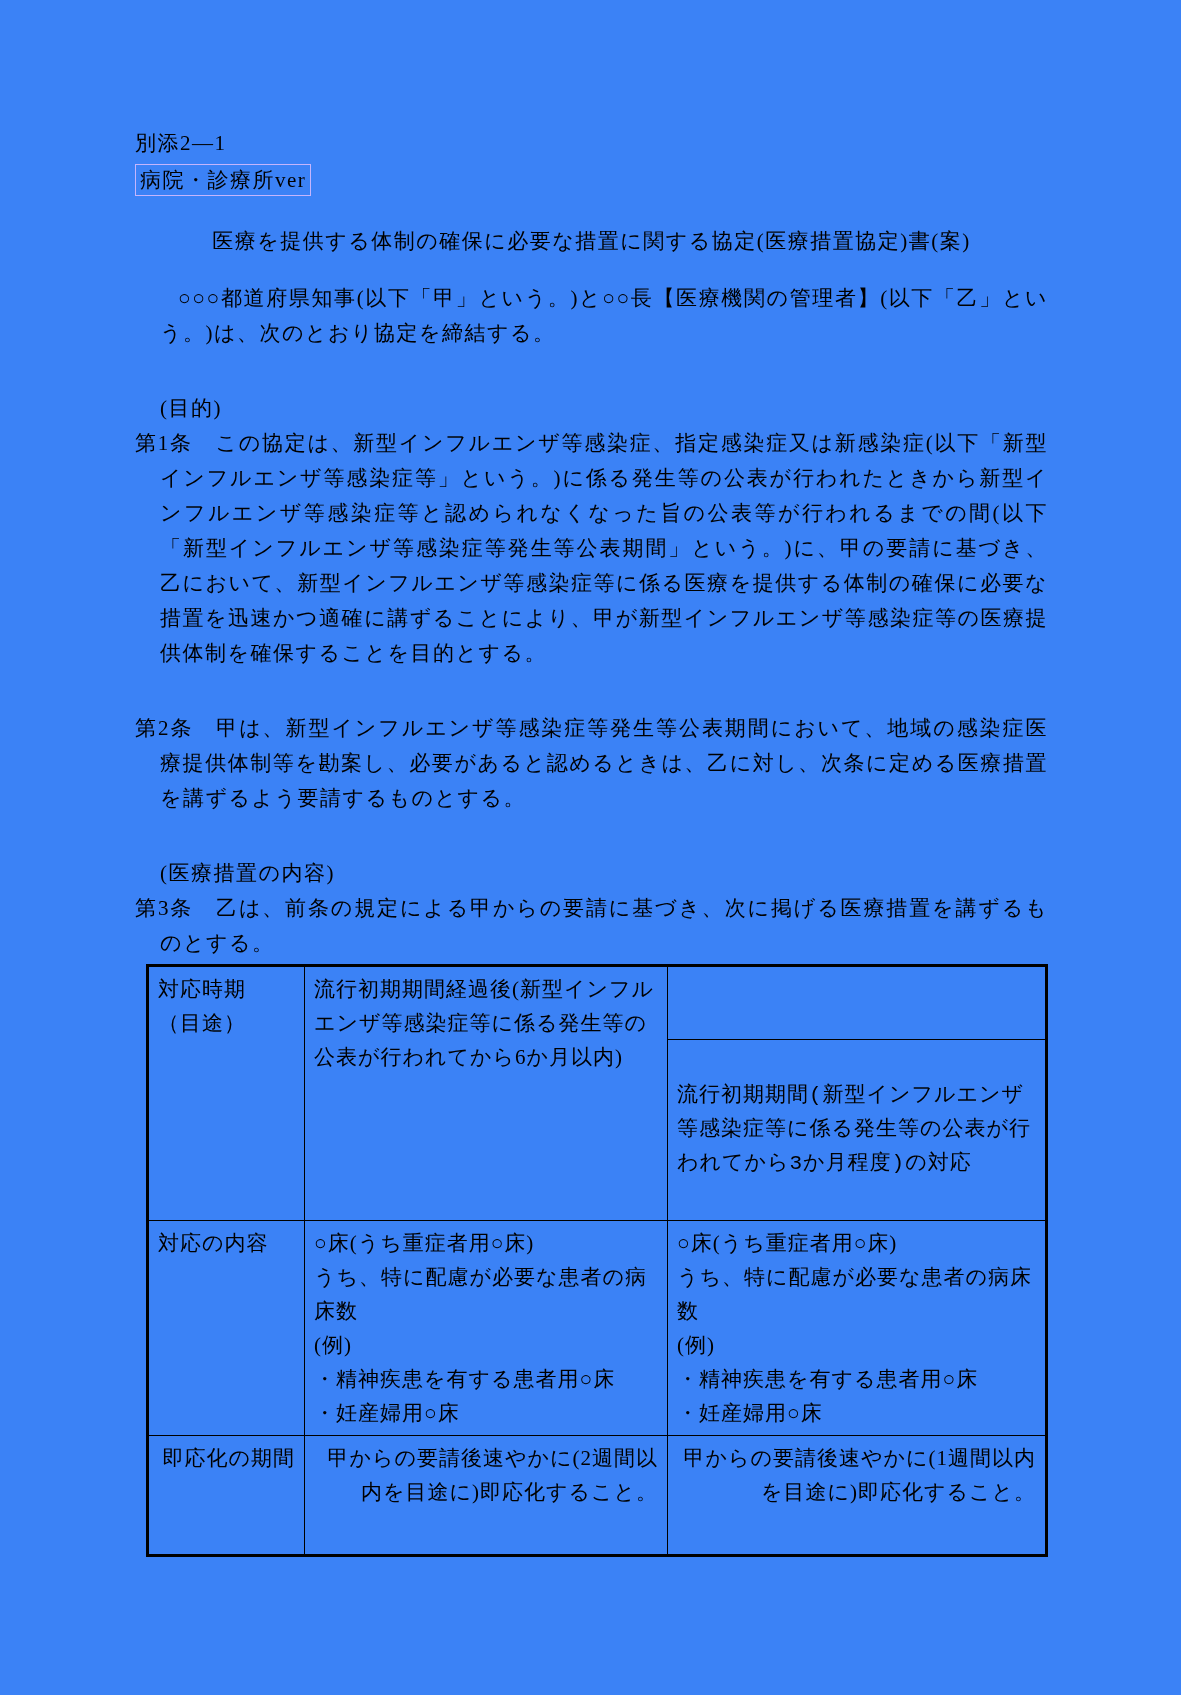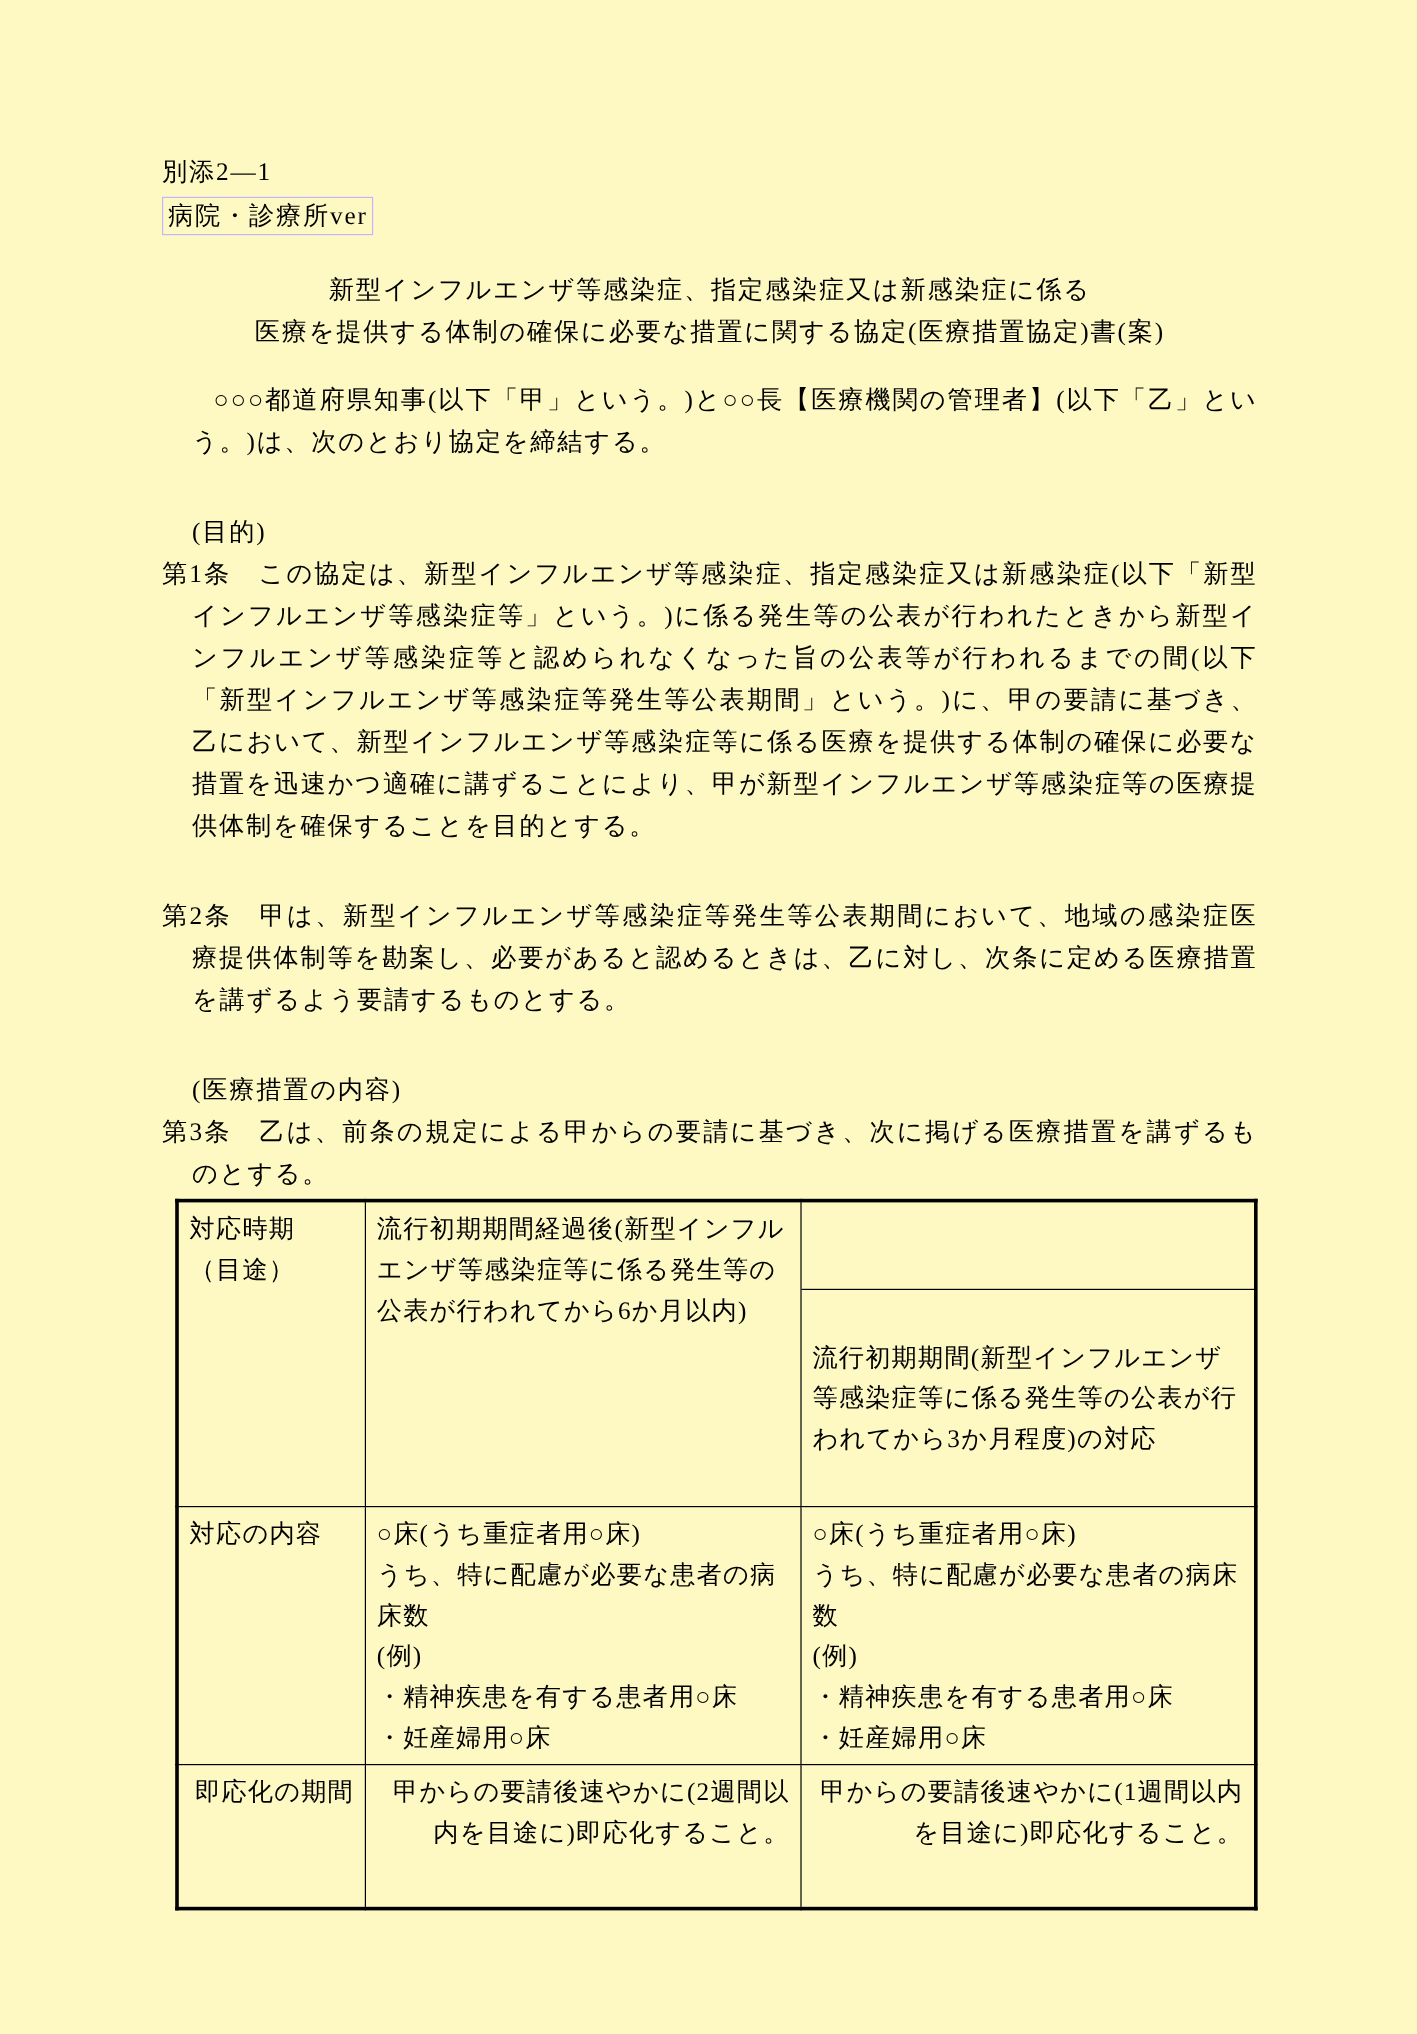--- a/index.html
+++ b/index.html
@@ -4,21 +4,21 @@
 <style>
   html, body {
     margin: 0;
     padding: 0;
     background: #ffffff;
   }
   .page {
     position: relative;
     width: 1181px;
     height: 1695px;
-    background: #fef9c3;
+    background: #3b82f6;
     color: #000000;
     font-family: "Liberation Serif", "DejaVu Serif", serif;
     font-size: 21px;
     line-height: 35px;
     letter-spacing: 1.5px;
     box-sizing: border-box;
     padding: 126px 133px 0 135px;
     overflow: hidden;
   }
   .tag {
@@ -83,35 +83,35 @@
     padding: 0;
   }
   .split-top {
     height: 39px;
     border-bottom: 1px solid #000000;
     box-sizing: border-box;
   }
   .split-bottom {
     padding: 5px 9px;
     white-space: pre-line;
+    font-family: Liberation Mono, monospace;
   }
 </style>
 </head>
 <body>
 
 <div class="page">
 
   <div class="tag">別添2―1</div>
 
   <div class="version-box">
     <span>病院・診療所ver</span>
   </div>
 
   <div class="title-block">
-    <div>新型インフルエンザ等感染症、指定感染症又は新感染症に係る</div>
     <div>医療を提供する体制の確保に必要な措置に関する協定(医療措置協定)書(案)</div>
   </div>
 
   <p class="intro">○○○都道府県知事(以下「甲」という。)と○○長【医療機関の管理者】(以下「乙」という。)は、次のとおり協定を締結する。</p>
 
   <div class="section">
     <div class="section-heading">(目的)</div>
     <p class="article">第1条　この協定は、新型インフルエンザ等感染症、指定感染症又は新感染症(以下「新型インフルエンザ等感染症等」という。)に係る発生等の公表が行われたときから新型インフルエンザ等感染症等と認められなくなった旨の公表等が行われるまでの間(以下「新型インフルエンザ等感染症等発生等公表期間」という。)に、甲の要請に基づき、乙において、新型インフルエンザ等感染症等に係る医療を提供する体制の確保に必要な措置を迅速かつ適確に講ずることにより、甲が新型インフルエンザ等感染症等の医療提供体制を確保することを目的とする。</p>
   </div>
 

